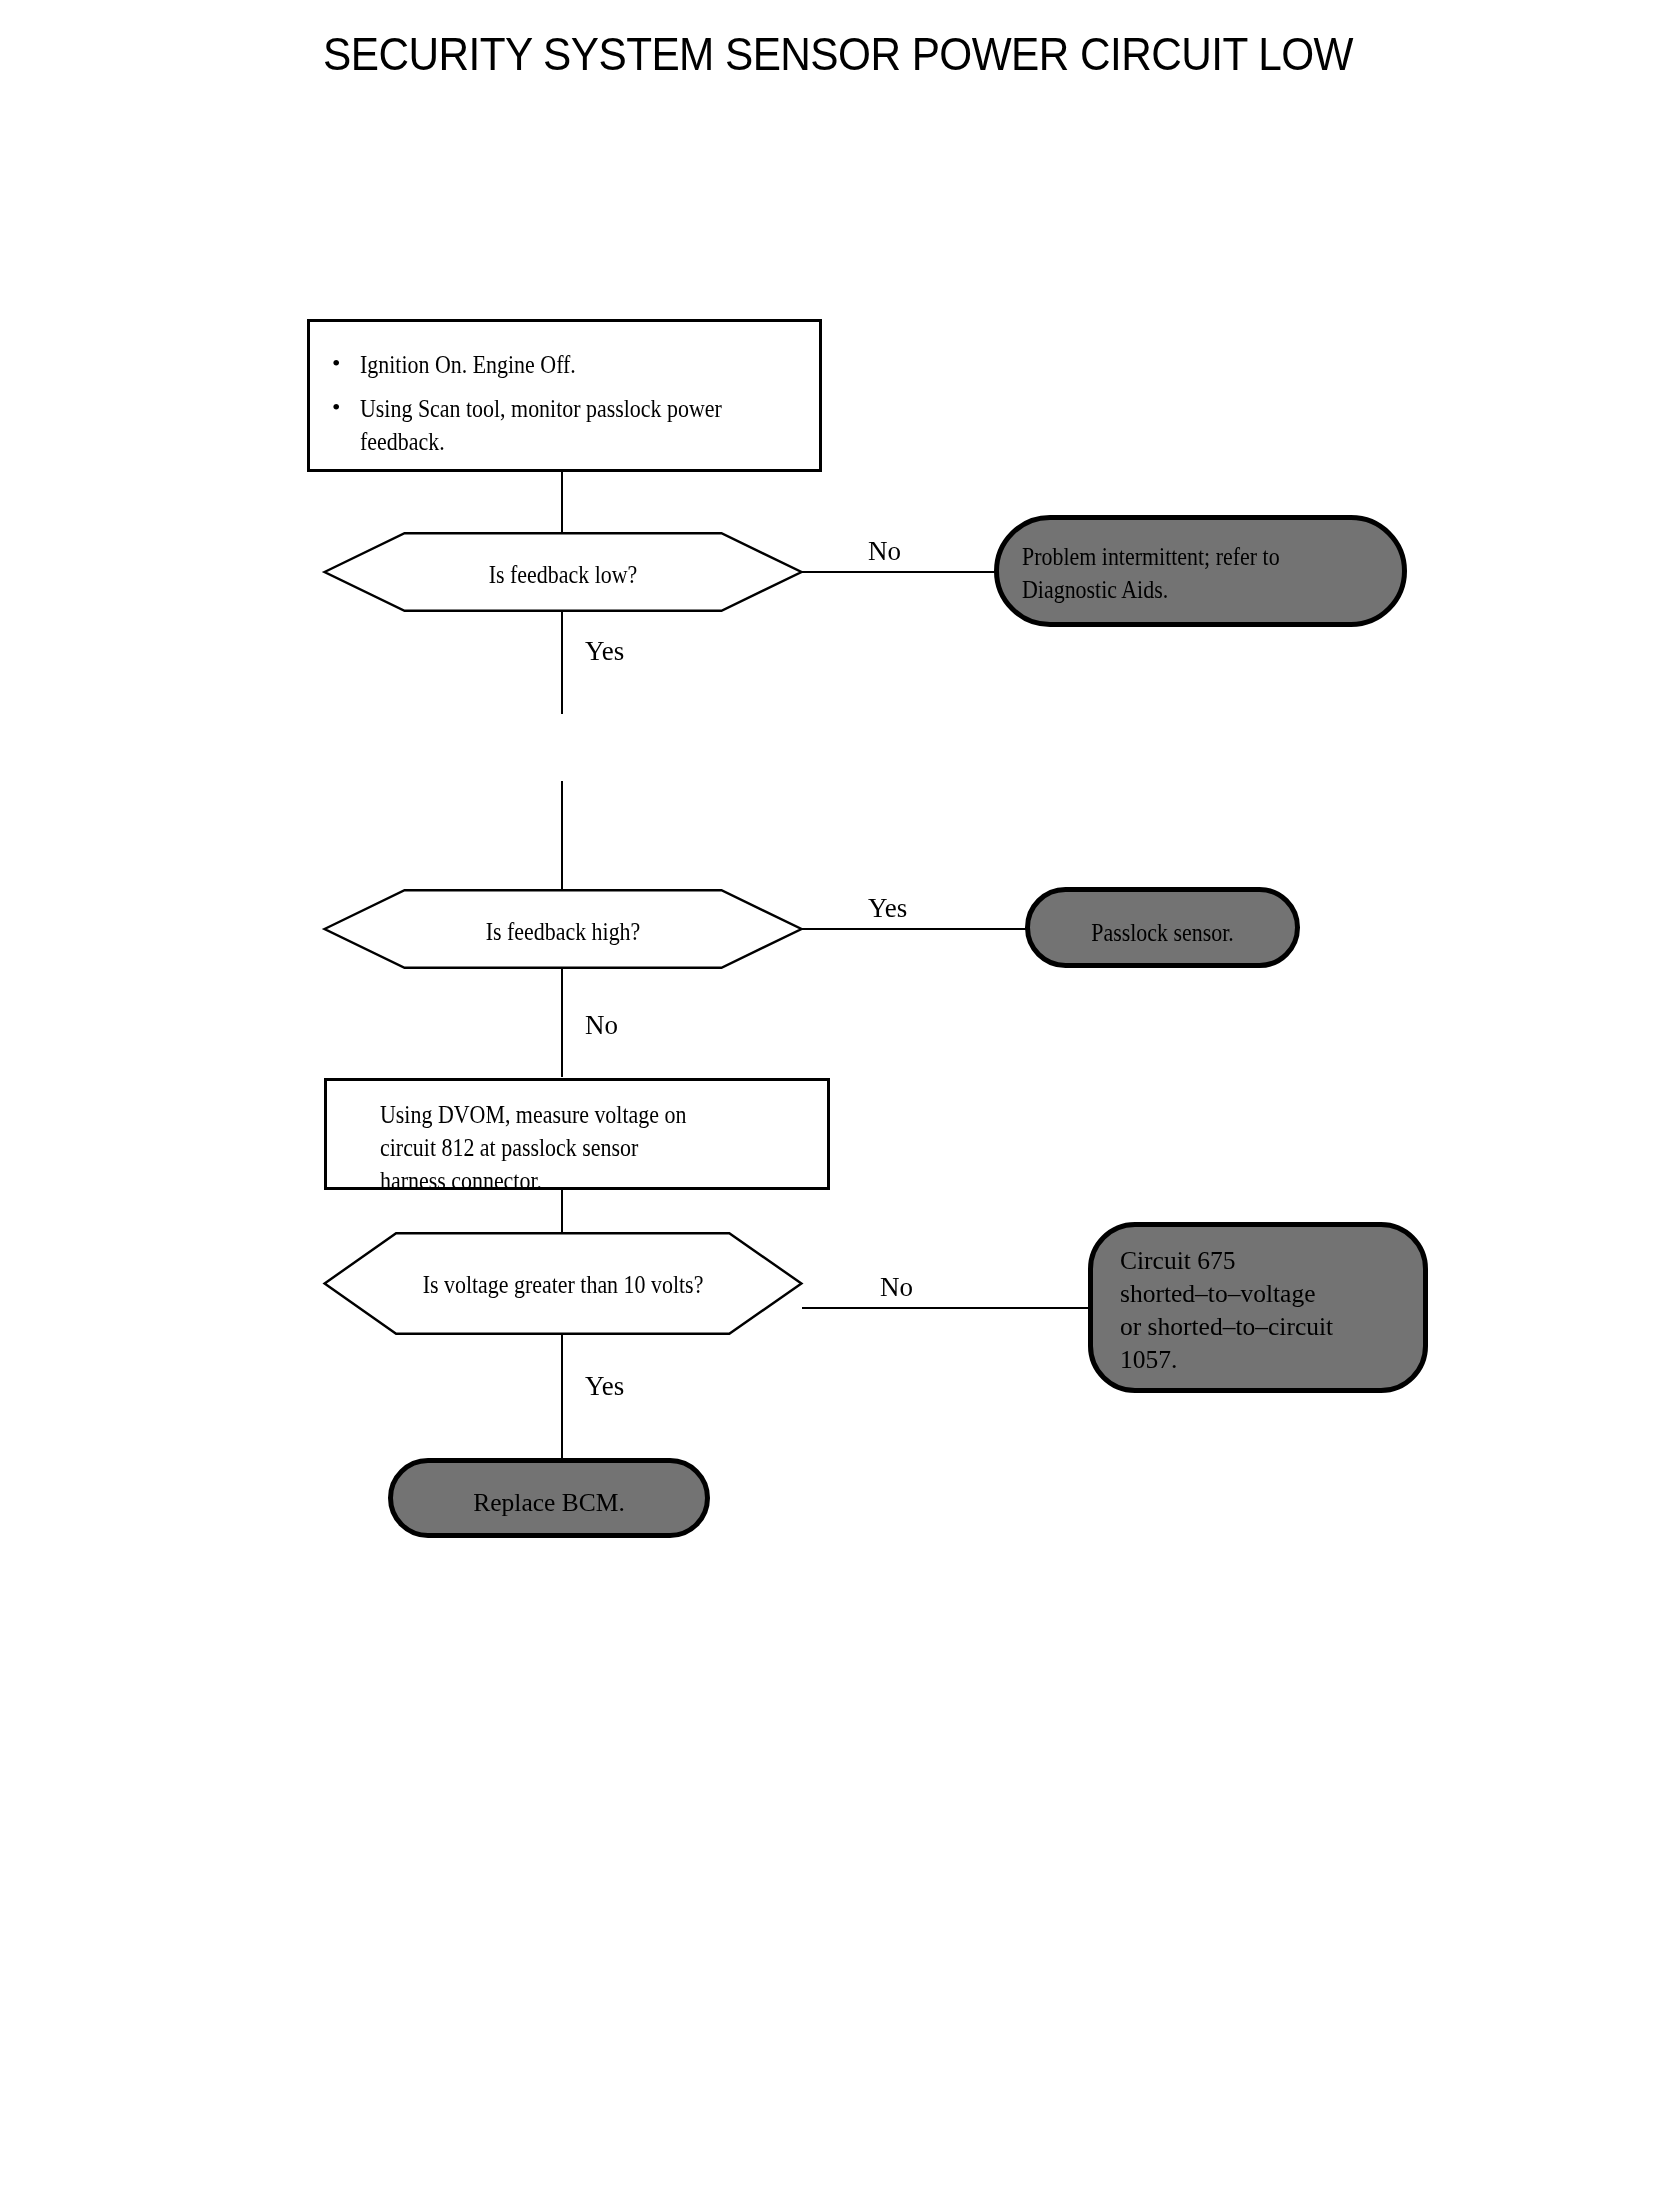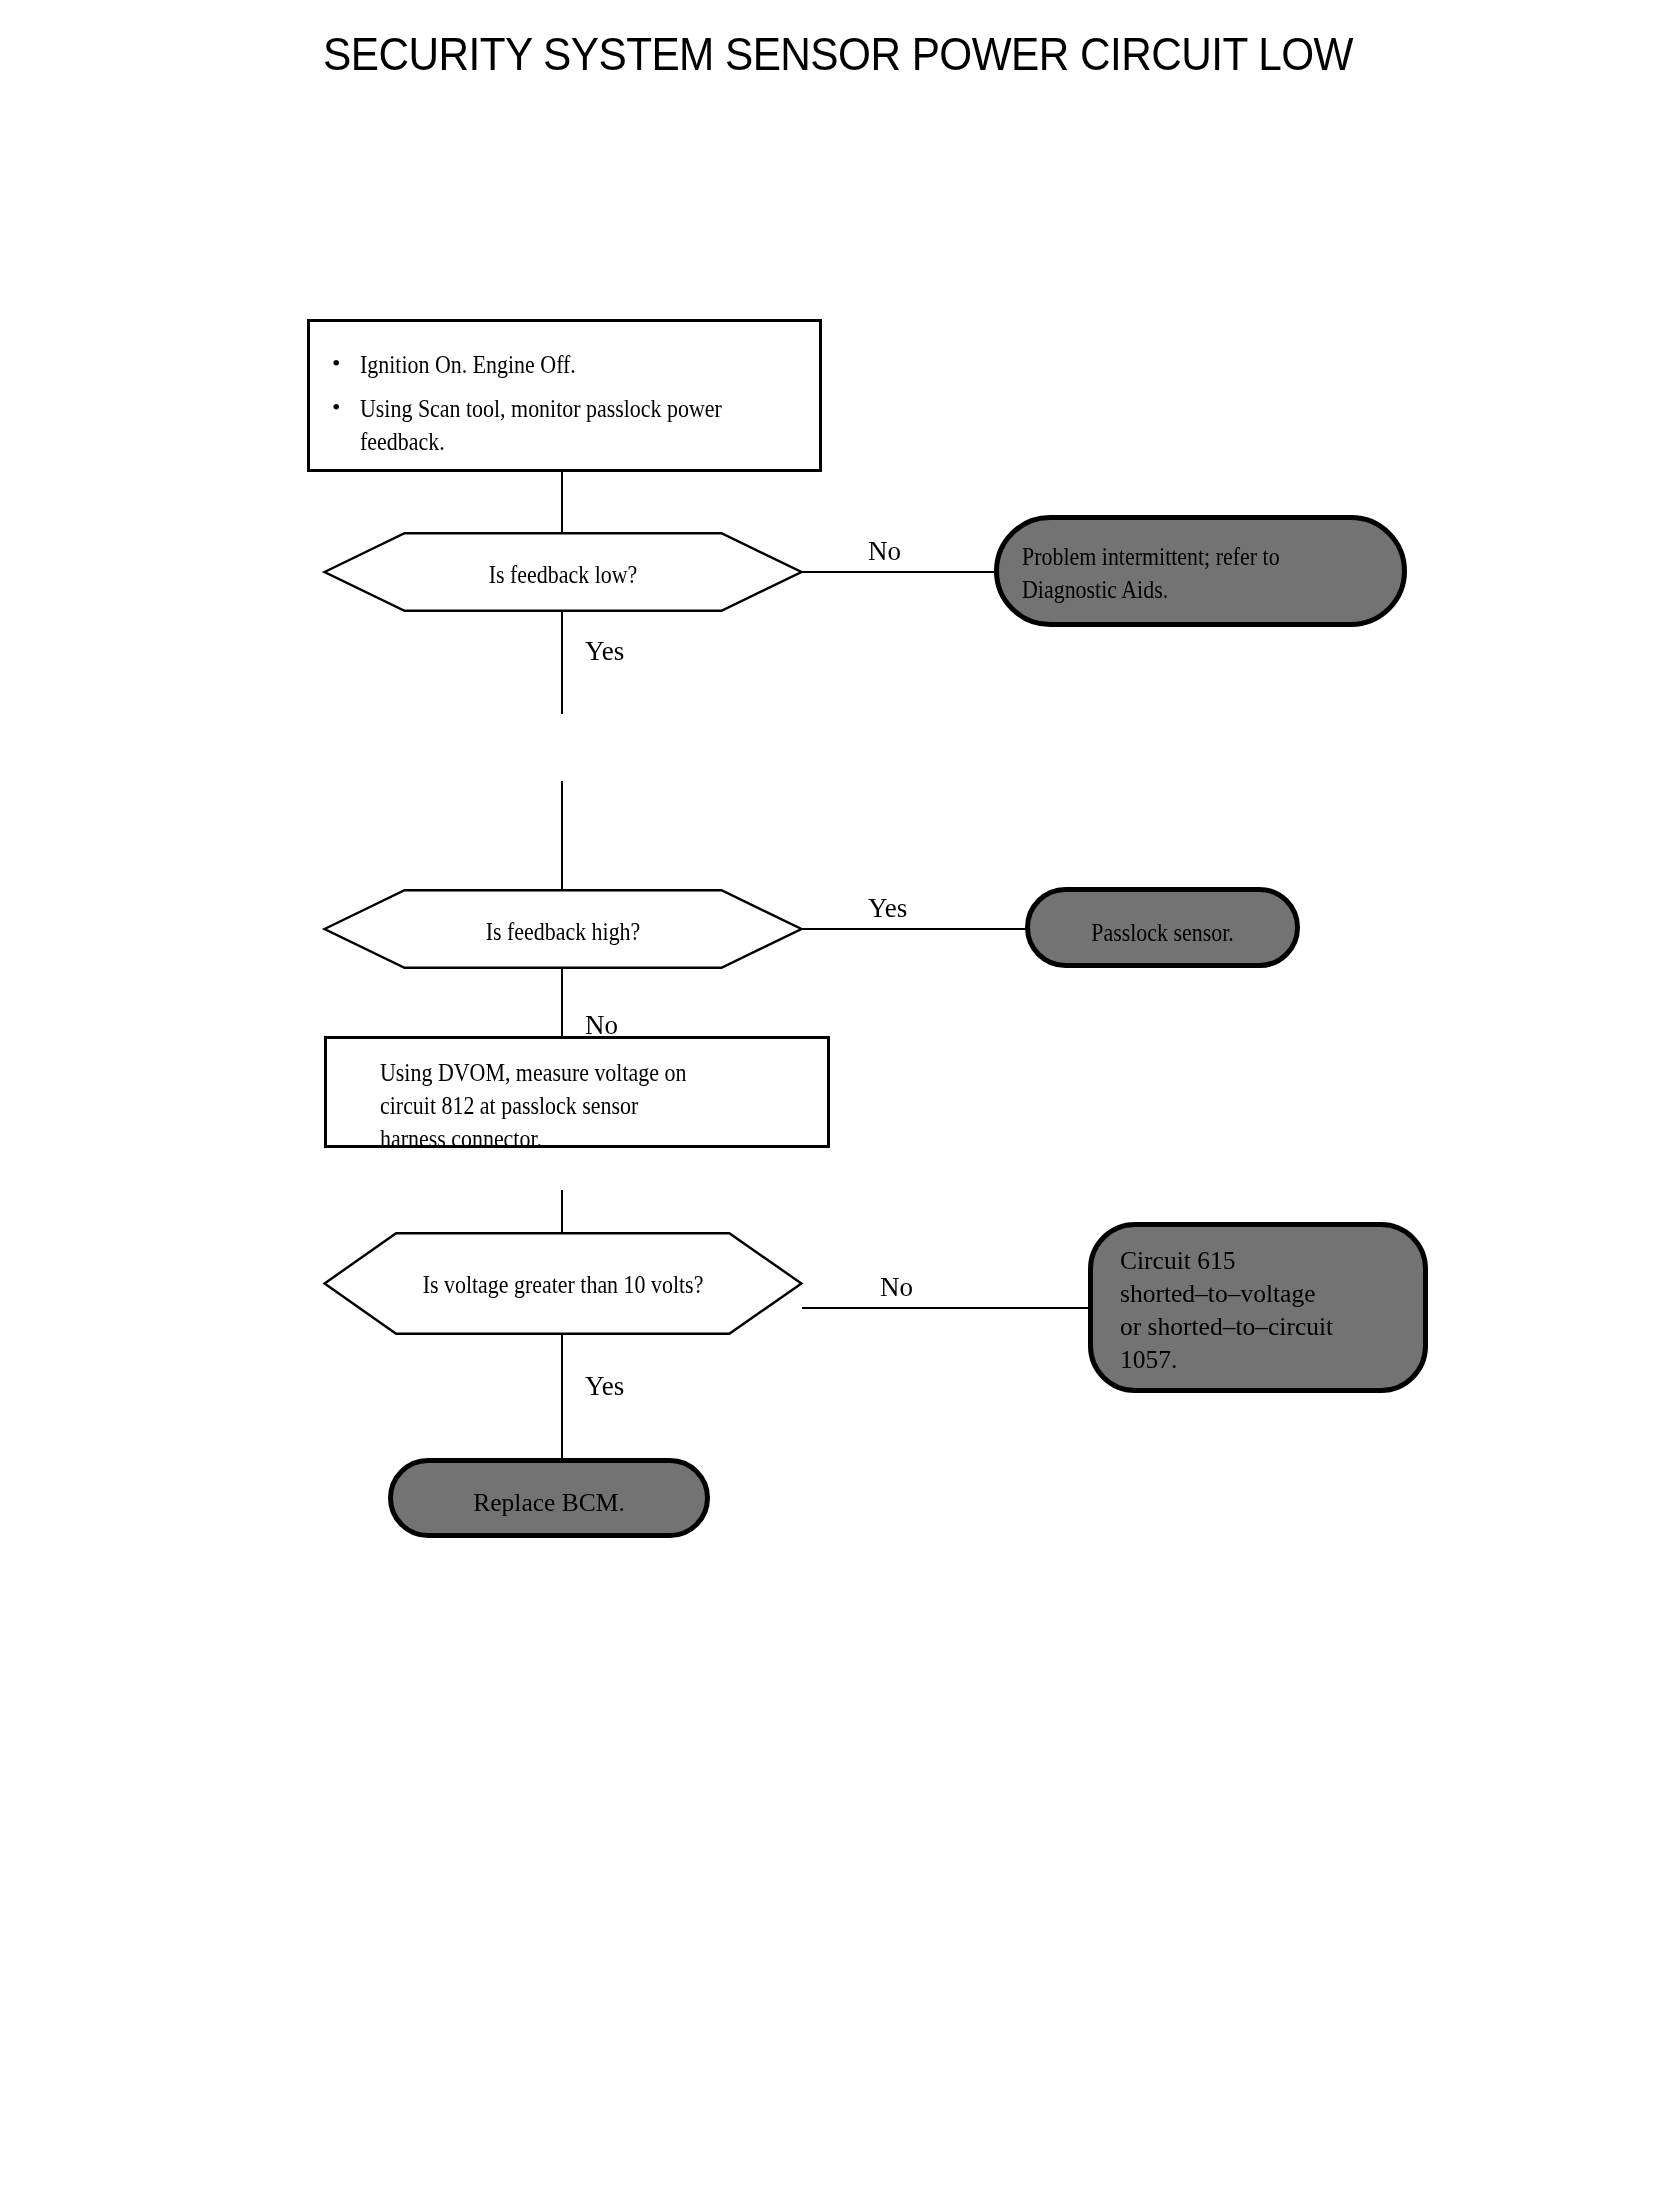--- a/index.html
+++ b/index.html
@@ -191,21 +191,21 @@
   <div class="hline" style="left:802px; top:928px; width:225px;"></div>
   <div class="edge-label" style="left:868px; top:895px;">Yes</div>
 
   <div class="terminal" style="left:1025px; top:887px; width:275px; height:81px; border-radius:41px;">
     <div class="body node-text cond-c" style="left:0; top:24px; width:100%; text-align:center;">Passlock sensor.</div>
   </div>
 
   <div class="vline" style="left:561px; top:968px; height:109px;"></div>
   <div class="edge-label" style="left:585px; top:1012px;">No</div>
 
-  <div class="process" style="left:324px; top:1036px; width:506px; height:112px;padding-left:35px;">
+  <div class="process" style="left:324px; top:1078px; width:506px; height:112px;padding-left:35px;">
     <div class="body node-text cond" style="left:53px; top:17px;">
       <div>Using DVOM, measure voltage on</div>
       <div>circuit 812 at passlock sensor</div>
       <div>harness connector.</div>
     </div>
   </div>
 
   <div class="vline" style="left:561px; top:1190px; height:103px;"></div>
 
   <div class="decision" style="left:324px; top:1232px; width:478px; height:103px;">
@@ -213,21 +213,21 @@
       <polygon points="0,85 118,2 668,2 787,85 668,168 118,168" fill="#ffffff" stroke="#000000" stroke-width="4"></polygon>
     </svg>
     <div class="label node-text cond-c" style="top:36px;">Is voltage greater than 10 volts?</div>
   </div>
 
   <div class="hline" style="left:802px; top:1307px; width:291px;"></div>
   <div class="edge-label" style="left:880px; top:1274px;">No</div>
 
   <div class="terminal" style="left:1088px; top:1222px; width:340px; height:171px; border-radius:47px;">
     <div class="body node-text" style="left:27px; top:17px;">
-      <div>Circuit 615</div>
+      <div>Circuit 675</div>
       <div>shorted–to–voltage</div>
       <div>or shorted–to–circuit</div>
       <div>1057.</div>
     </div>
   </div>
 
   <div class="vline" style="left:561px; top:1334px; height:126px;"></div>
   <div class="edge-label" style="left:585px; top:1373px;">Yes</div>
 
   <div class="terminal" style="left:388px; top:1458px; width:322px; height:80px; border-radius:40px;">

